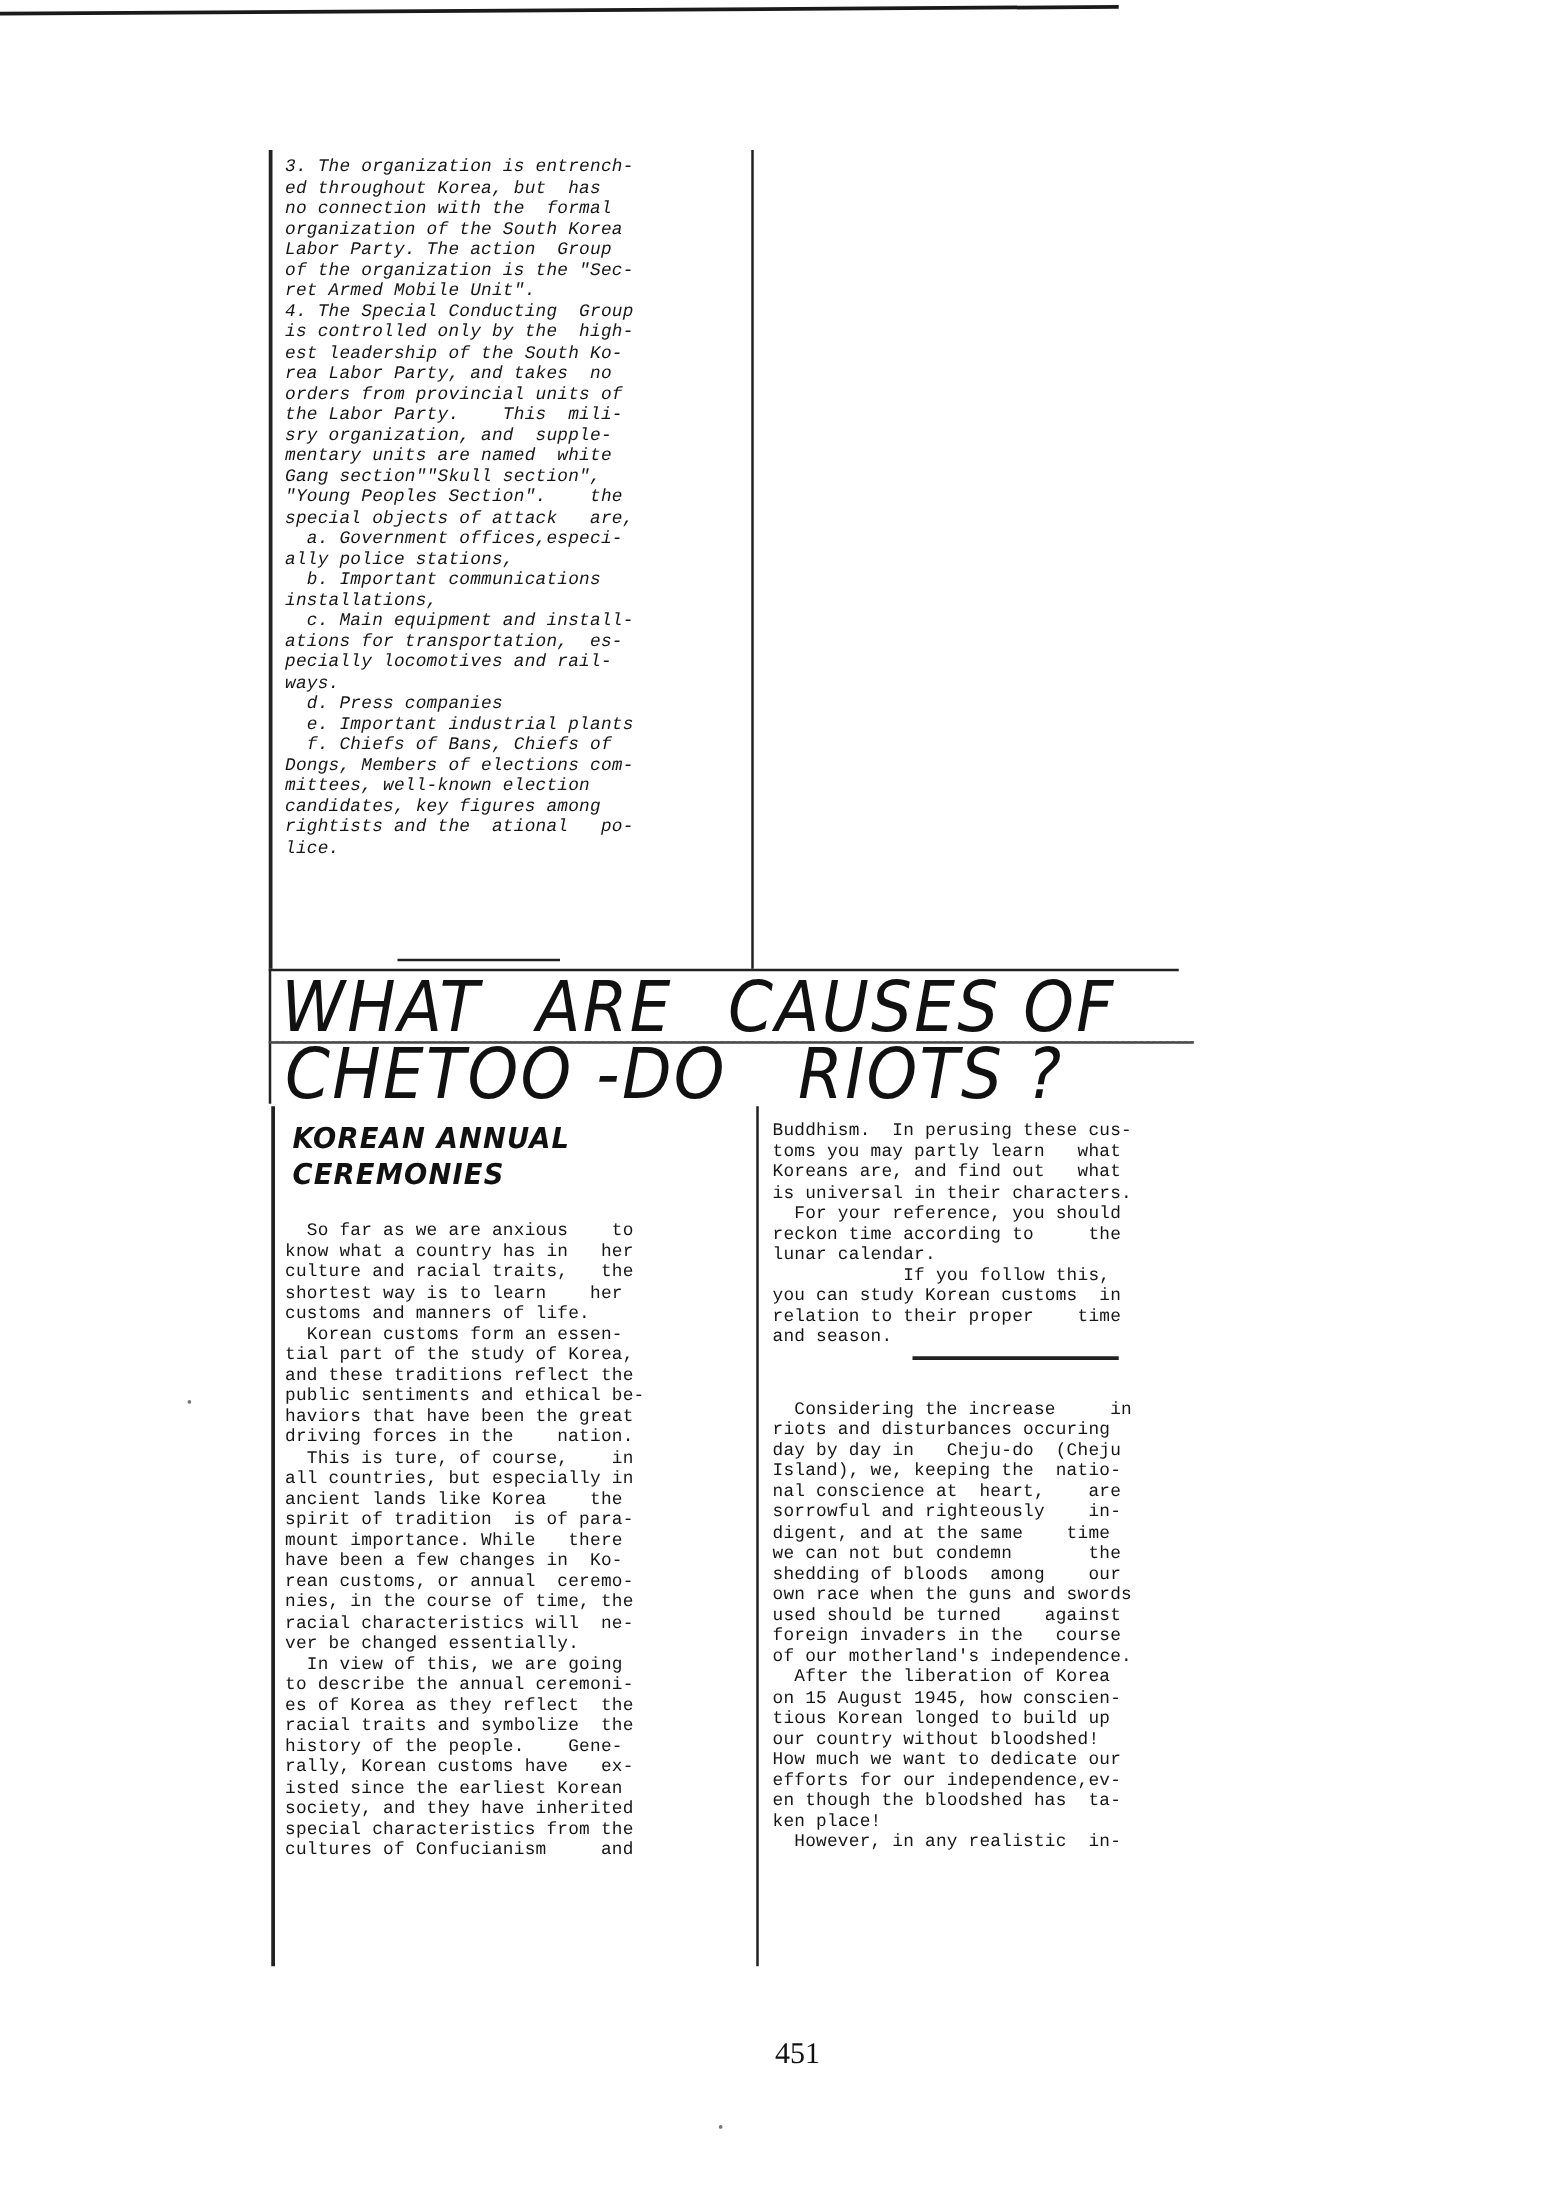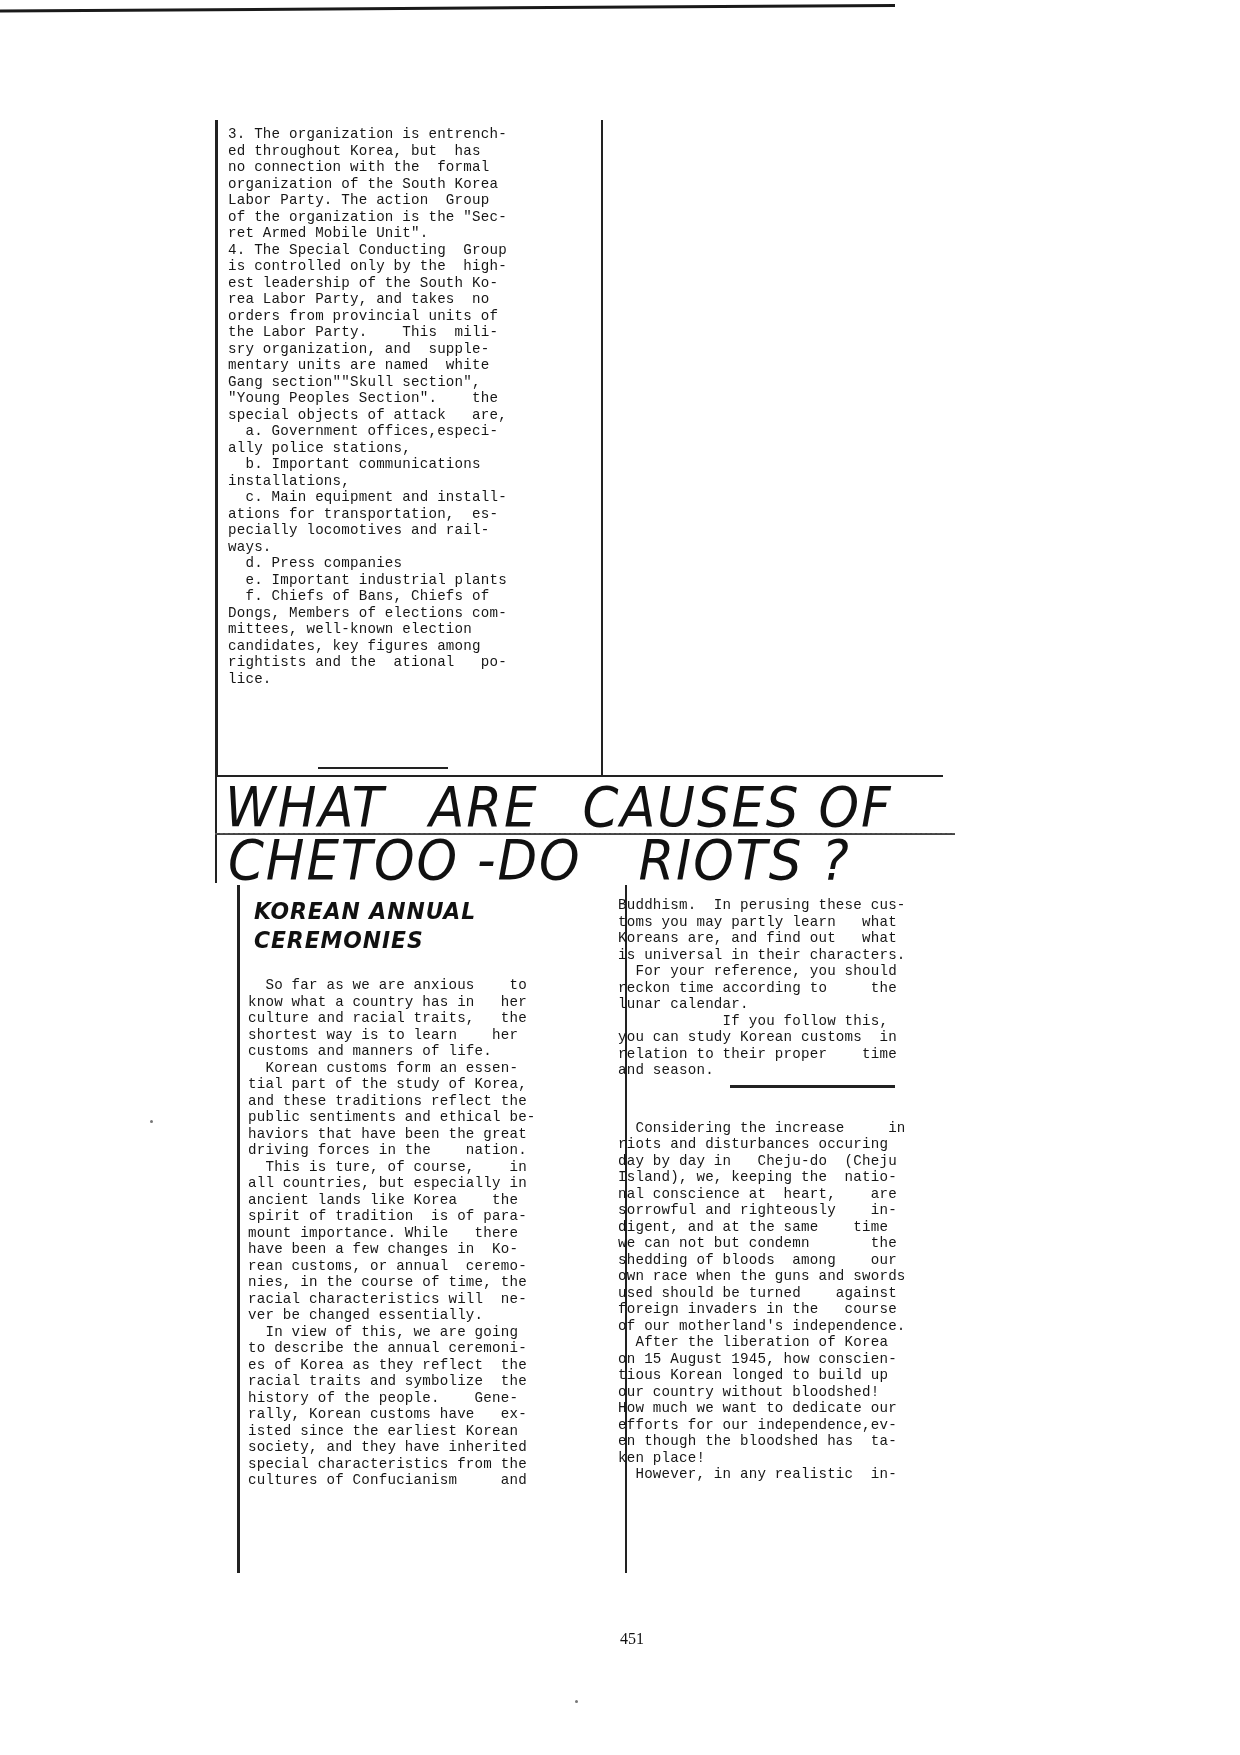--- a/index.html
+++ b/index.html
@@ -1,33 +1,33 @@
 <!DOCTYPE html>
 <html><head>
 <meta charset="utf-8">
 <style>
   html, body { margin: 0; padding: 0; background: #ffffff; }
   body { width: 1240px; height: 1755px; position: relative; overflow: hidden; color: #111; }
   .scanline-top { position: absolute; left: 0; top: 4px; width: 895px; height: 3px; background: #1a1a1a; transform: rotate(-0.35deg); transform-origin: right center; }
   .mono { font-family: "Liberation Mono", "DejaVu Sans Mono", monospace; font-size: 14.2px; line-height: 16.5px; letter-spacing: 0.2px; color: #161616; white-space: pre; }
-  .top-box { position: absolute; left: 215px; top: 120px; width: 388px; height: 655px; border-left: 3px solid #222; border-right: 2px solid #222; box-sizing: border-box; padding: 6px 0 0 10px; }
+  .top-box { position: absolute; left: 215px; top: 120px; width: 388px; height: 655px; border-left: 3px solid #222; border-right: 2px solid #222; box-sizing: border-box; padding: 6px 0 0 10px; font-style: italic; }
   .top-box .rule { position: absolute; left: 100px; bottom: 6px; width: 130px; height: 2px; background: #222; }
   .headline-box { position: absolute; left: 215px; top: 775px; width: 728px; height: 108px; border-top: 2px solid #222; border-left: 2px solid #222; box-sizing: border-box; }
   .headline-mid-rule { position: absolute; left: 215px; top: 833px; width: 740px; height: 1px; background: #444; border-top: 1px dashed #555; }
   .hl { position: absolute; font-family: "DejaVu Sans", "Liberation Sans", sans-serif; font-style: italic; font-weight: 300; color: #111; transform: scaleX(0.92); transform-origin: left top; letter-spacing: 2px; }
   .hl1 { left: 225px; top: 774px; font-size: 56px; }
   .hl1 span { margin-right: 48px; }
   .hl2 { left: 228px; top: 827px; font-size: 56px; }
   .hl2 span { margin-right: 62px; }
-  .col-left { position: absolute; left: 217px; top: 885px; width: 390px; height: 688px; border-left: 3px solid #222; border-right: 2px solid #222; box-sizing: border-box; padding: 8px 0 0 8px; margin-left: 20px; }
+  .col-left { position: absolute; left: 217px; top: 885px; width: 390px; height: 688px; border-left: 3px solid #222; border-right: 2px solid #222; box-sizing: border-box; padding: 8px 0 0 8px; }
   .subhead { font-family: "DejaVu Sans", "Liberation Sans", sans-serif; font-style: italic; font-weight: bold; font-size: 23px; line-height: 29px; letter-spacing: 1px; color: #111; margin: 4px 0 22px 6px; transform: scaleX(0.95); transform-origin: left top; }
   .col-right { position: absolute; left: 608px; top: 885px; width: 400px; height: 688px; padding: 12px 0 0 10px; box-sizing: border-box; }
   .col-right .section-rule { width: 165px; height: 3px; background: #222; margin: 6px 0 0 112px; }
   .col-right .gap { height: 32px; }
-  .page-number { position: absolute; left: 620px; top: 1630px; font-family: "Liberation Serif", "DejaVu Serif", serif; font-size: 16px; color: #111; }
+  .page-number { position: absolute; left: 620px; top: 1630px; font-family: "Liberation Serif", "DejaVu Serif", serif; font-size: 24px; color: #111; }
   .speck { position: absolute; width: 3px; height: 3px; background: #777; border-radius: 50%; }
 </style>
 </head>
 <body>
 
 <div class="scanline-top"></div>
 
 <div class="top-box">
   <div class="mono" id="top-lines"><div>3. The organization is entrench-</div><div>ed throughout Korea, but  has</div><div>no connection with the  formal</div><div>organization of the South Korea</div><div>Labor Party. The action  Group</div><div>of the organization is the "Sec-</div><div>ret Armed Mobile Unit".</div><div>4. The Special Conducting  Group</div><div>is controlled only by the  high-</div><div>est leadership of the South Ko-</div><div>rea Labor Party, and takes  no</div><div>orders from provincial units of</div><div>the Labor Party.    This  mili-</div><div>sry organization, and  supple-</div><div>mentary units are named  white</div><div>Gang section""Skull section",</div><div>"Young Peoples Section".    the</div><div>special objects of attack   are,</div><div>  a. Government offices,especi-</div><div>ally police stations,</div><div>  b. Important communications</div><div>installations,</div><div>  c. Main equipment and install-</div><div>ations for transportation,  es-</div><div>pecially locomotives and rail-</div><div>ways.</div><div>  d. Press companies</div><div>  e. Important industrial plants</div><div>  f. Chiefs of Bans, Chiefs of</div><div>Dongs, Members of elections com-</div><div>mittees, well-known election</div><div>candidates, key figures among</div><div>rightists and the  ational   po-</div><div>lice.</div></div>
   <div class="rule"></div>

